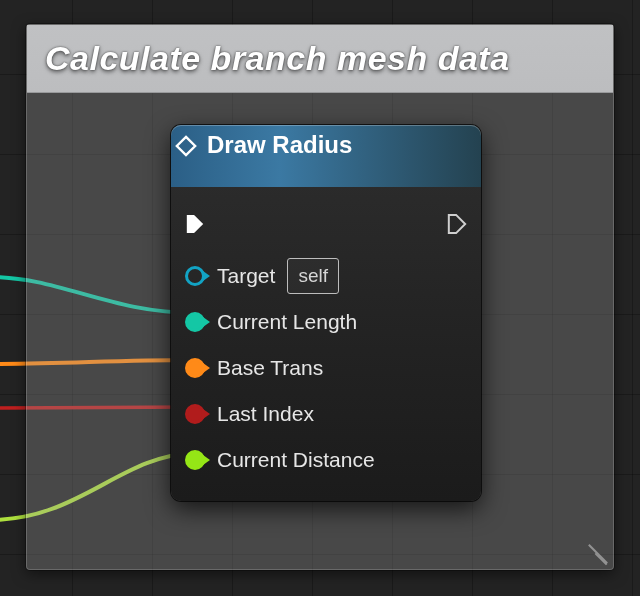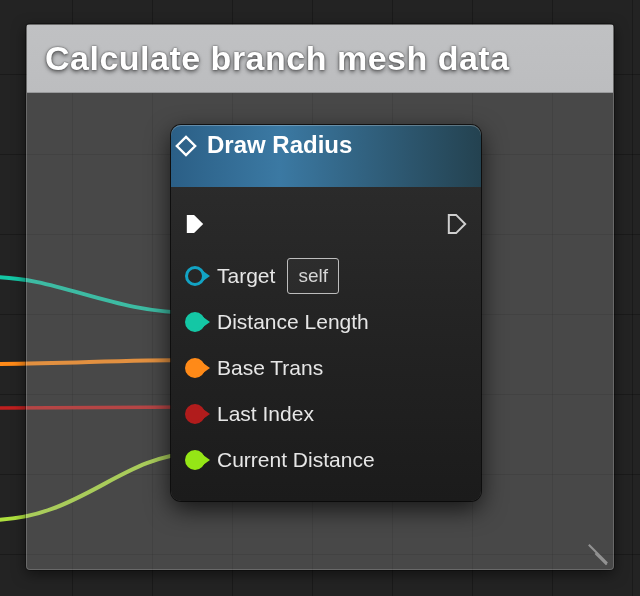--- a/index.html
+++ b/index.html
@@ -29,20 +29,21 @@
   }
   .comment-title {
     height: 68px;
     background: linear-gradient(#c0c1c3, #bcbdbf);
     border-bottom: 1px solid rgba(0,0,0,0.2);
     display: flex; align-items: center;
     padding: 0 18px;
     color: #fff;
     font-size: 34px;
     font-weight: 600;
+    font-style: italic;
     text-shadow: 0 2px 4px rgba(0,0,0,0.55), 0 0 2px rgba(0,0,0,0.6);
     letter-spacing: 0.5px;
   }
   .resize-grip {
     position: absolute; right: 6px; bottom: 6px;
     width: 24px; height: 24px;
     opacity: 0.5;
   }
   .resize-grip::before, .resize-grip::after {
     content: ""; position: absolute; background: #ddd;
@@ -164,21 +165,21 @@
           <span class="pin-data"></span>
         </span>
       <span class="pin-label">Target</span>
       <span class="self-chip">self</span>
     </div>
 
     <div class="row">
       <span class="pin c-teal">
           <span class="pin-data filled"></span>
         </span>
-      <span class="pin-label">Distance Length</span>
+      <span class="pin-label">Current Length</span>
     </div>
 
     <div class="row">
       <span class="pin c-orange">
           <span class="pin-data filled"></span>
         </span>
       <span class="pin-label">Base Trans</span>
     </div>
 
     <div class="row">

